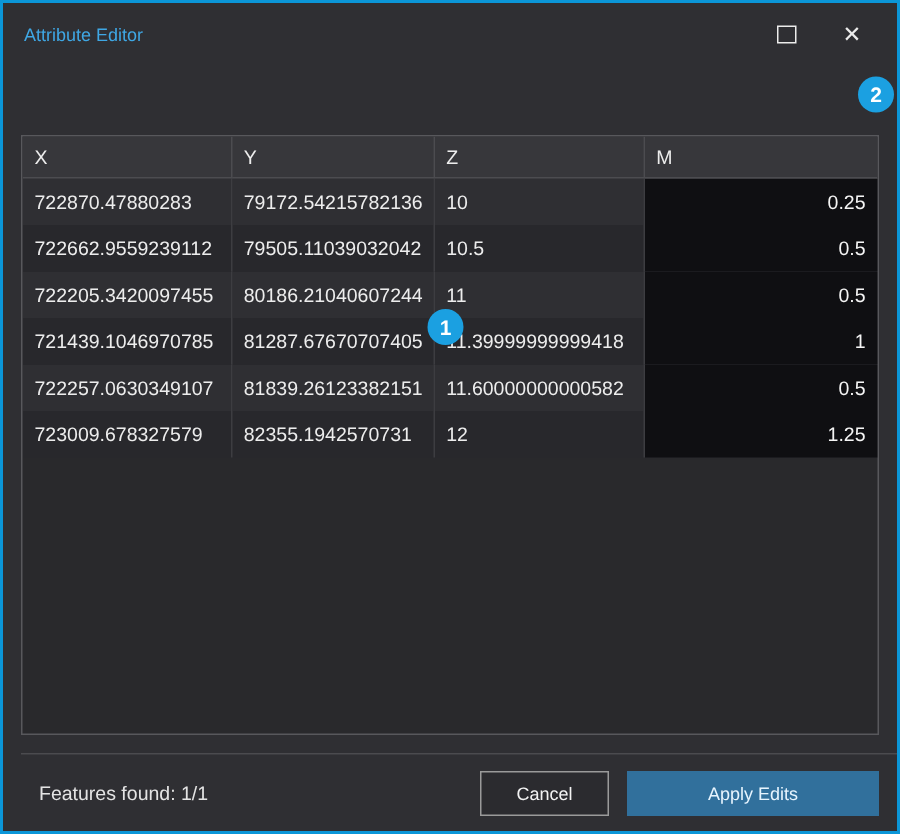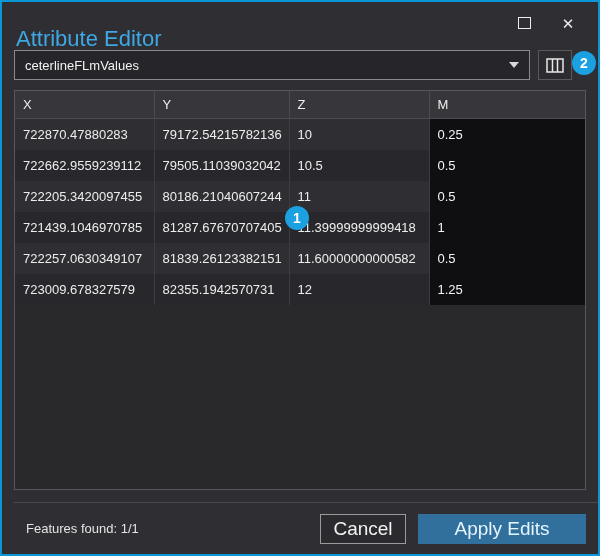--- a/index.html
+++ b/index.html
@@ -3,21 +3,21 @@
 <meta charset="utf-8">
 <style>
   html,body{margin:0;padding:0;background:#ffffff;font-family:"Liberation Sans",sans-serif;}
   .window{
     position:relative;width:600px;height:556px;box-sizing:border-box;
     background:#2f2f33;border:2px solid #0b96d8;overflow:hidden;
     color:#e8e8e8;font-size:13px;
   }
   
   .titlebar{position:absolute;top:0;left:0;right:0;height:42px;}
-  .title{position:absolute;left:14px;top:16px;line-height:42px;font-size:22px;color:#3fa7e4;}
+  .title{position:absolute;left:14px;top:0;line-height:42px;font-size:12px;color:#3fa7e4;}
   .win-controls{position:absolute;right:8px;top:0;height:42px;display:flex;align-items:center;}
   .win-btn{width:44px;height:42px;display:flex;align-items:center;justify-content:center;cursor:pointer;}
   .max-glyph{width:11px;height:10px;border:1.5px solid #ececec;display:inline-block;}
   .close-glyph{font-size:15px;color:#ececec;line-height:1;}
   
   .toolbar{position:absolute;top:48px;left:12px;right:26px;height:30px;display:flex;}
   .combo{
     flex:1;display:flex;align-items:center;box-sizing:border-box;height:30px;
     background:#26262a;border:1px solid #8a8a8a;padding:0 10px;cursor:pointer;
   }
@@ -37,31 +37,31 @@
     background:#37373b;border-right:1px solid #4c4c50;border-bottom:1px solid #4c4c50;
     text-align:left;font-weight:normal;padding:5px 8px;height:17px;cursor:pointer;
   }
   th:last-child{border-right:none;}
   td{
     border-right:1px solid #3d3d41;padding:8px 8px;white-space:nowrap;overflow:hidden;cursor:pointer;
   }
   td:last-child{border-right:none;}
   tr.row-odd{background:#2f2f33;}
   tr.row-even{background:#28282c;}
-  td.m-cell{background:#0f0f12;color:#f5f5f5;}
+  td.m-cell{background:#0f0f12;color:#f5f5f5;text-align:right;}
   
   .footer{
     position:absolute;left:12px;right:0;bottom:0;height:52px;box-sizing:border-box;
     border-top:1px solid #4b4b4f;display:flex;align-items:center;padding:0 12px;background:#2f2f33;
   }
   .status{color:#e4e4e4;}
   .footer .spacer{flex:1;}
   .btn{
     height:30px;box-sizing:border-box;display:flex;align-items:center;justify-content:center;
-    font-size:19px;cursor:pointer;user-select:none;
+    font-size:12px;cursor:pointer;user-select:none;
   }
   .btn-cancel{width:86px;background:#2b2b2f;border:1px solid #9a9a9a;color:#f2f2f2;margin-right:12px;}
   .btn-apply{width:168px;background:#31709c;border:1px solid #31709c;color:#e6f4fe;}
   
   .callout{
     position:absolute;width:24px;height:24px;border-radius:50%;
     background:#1ba0e1;color:#ffffff;font-weight:bold;font-size:14px;
     display:flex;align-items:center;justify-content:center;z-index:20;
   }
   .callout-1{left:283px;top:204px;}
@@ -77,33 +77,20 @@
     <div class="win-controls">
       <div class="win-btn">
         <span class="max-glyph"></span>
       </div>
       <div class="win-btn">
         <span class="close-glyph">✕</span>
       </div>
     </div>
   </div>
 
-  <div class="toolbar">
-    <div class="combo">
-      <span class="combo-text">ceterlineFLmValues</span>
-      <span class="combo-arrow"></span>
-    </div>
-    <div class="fields-btn">
-      <svg width="18" height="15" viewBox="0 0 18 15">
-        <rect x="1" y="1" width="16" height="13" fill="none" stroke="#e8e8e8" stroke-width="1.5"></rect>
-        <line x1="6.5" y1="1" x2="6.5" y2="14" stroke="#e8e8e8" stroke-width="1.5"></line>
-        <line x1="11.5" y1="1" x2="11.5" y2="14" stroke="#e8e8e8" stroke-width="1.5"></line>
-      </svg>
-    </div>
-  </div>
 
   <div class="table-wrap">
     <table>
       <colgroup>
         <col style="width:139px">
           <col style="width:135px">
           <col style="width:140px">
           <col>
       </colgroup>
       <thead>

